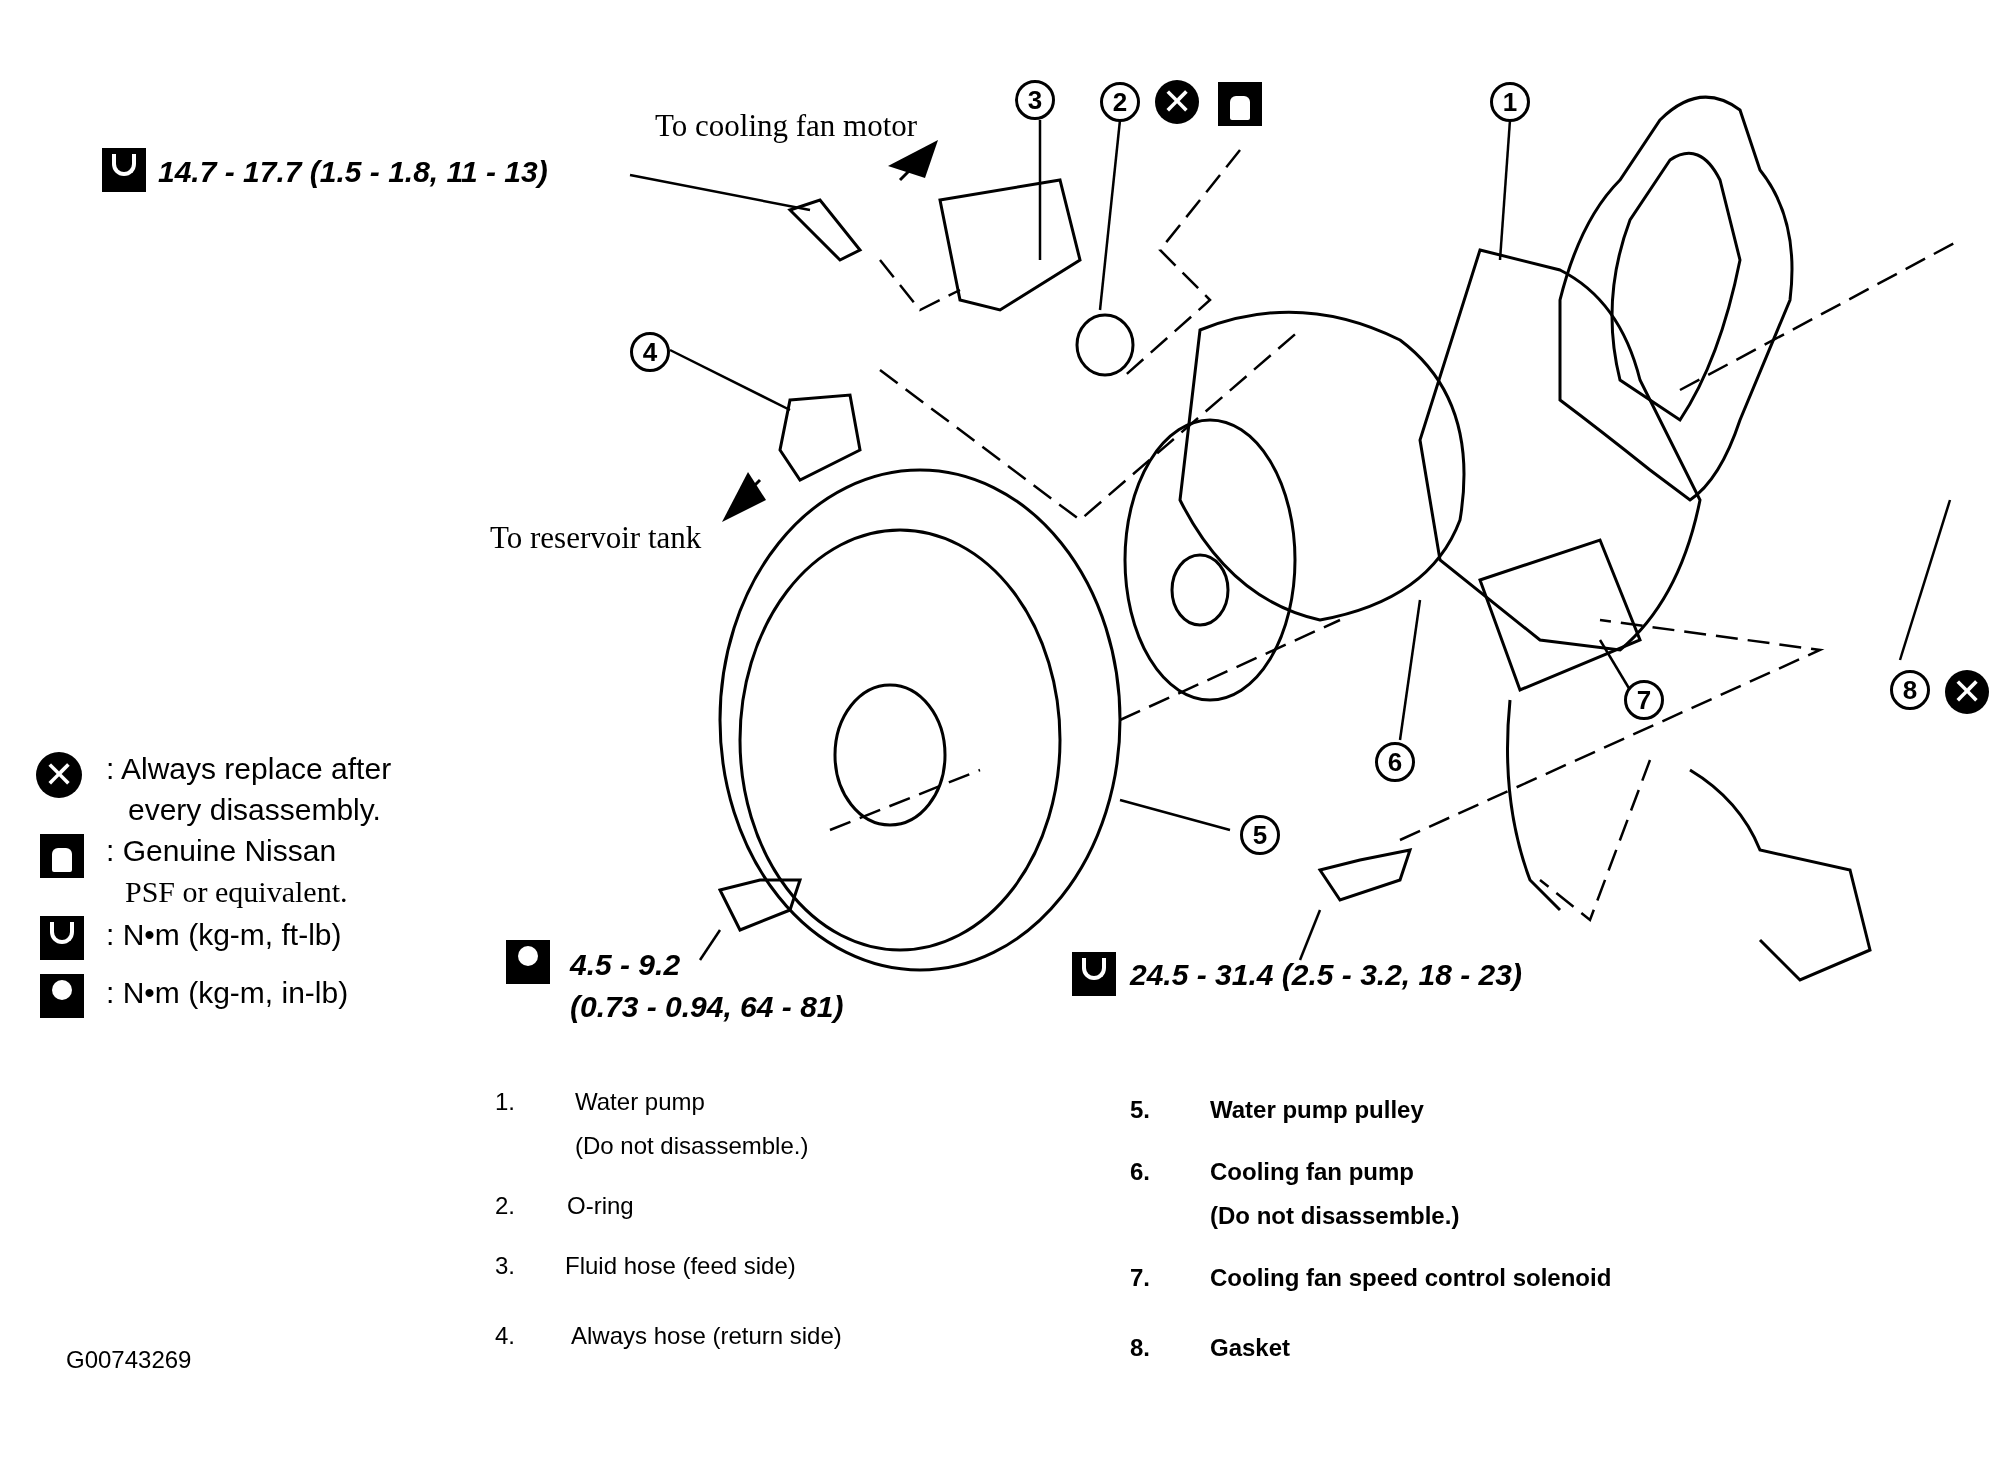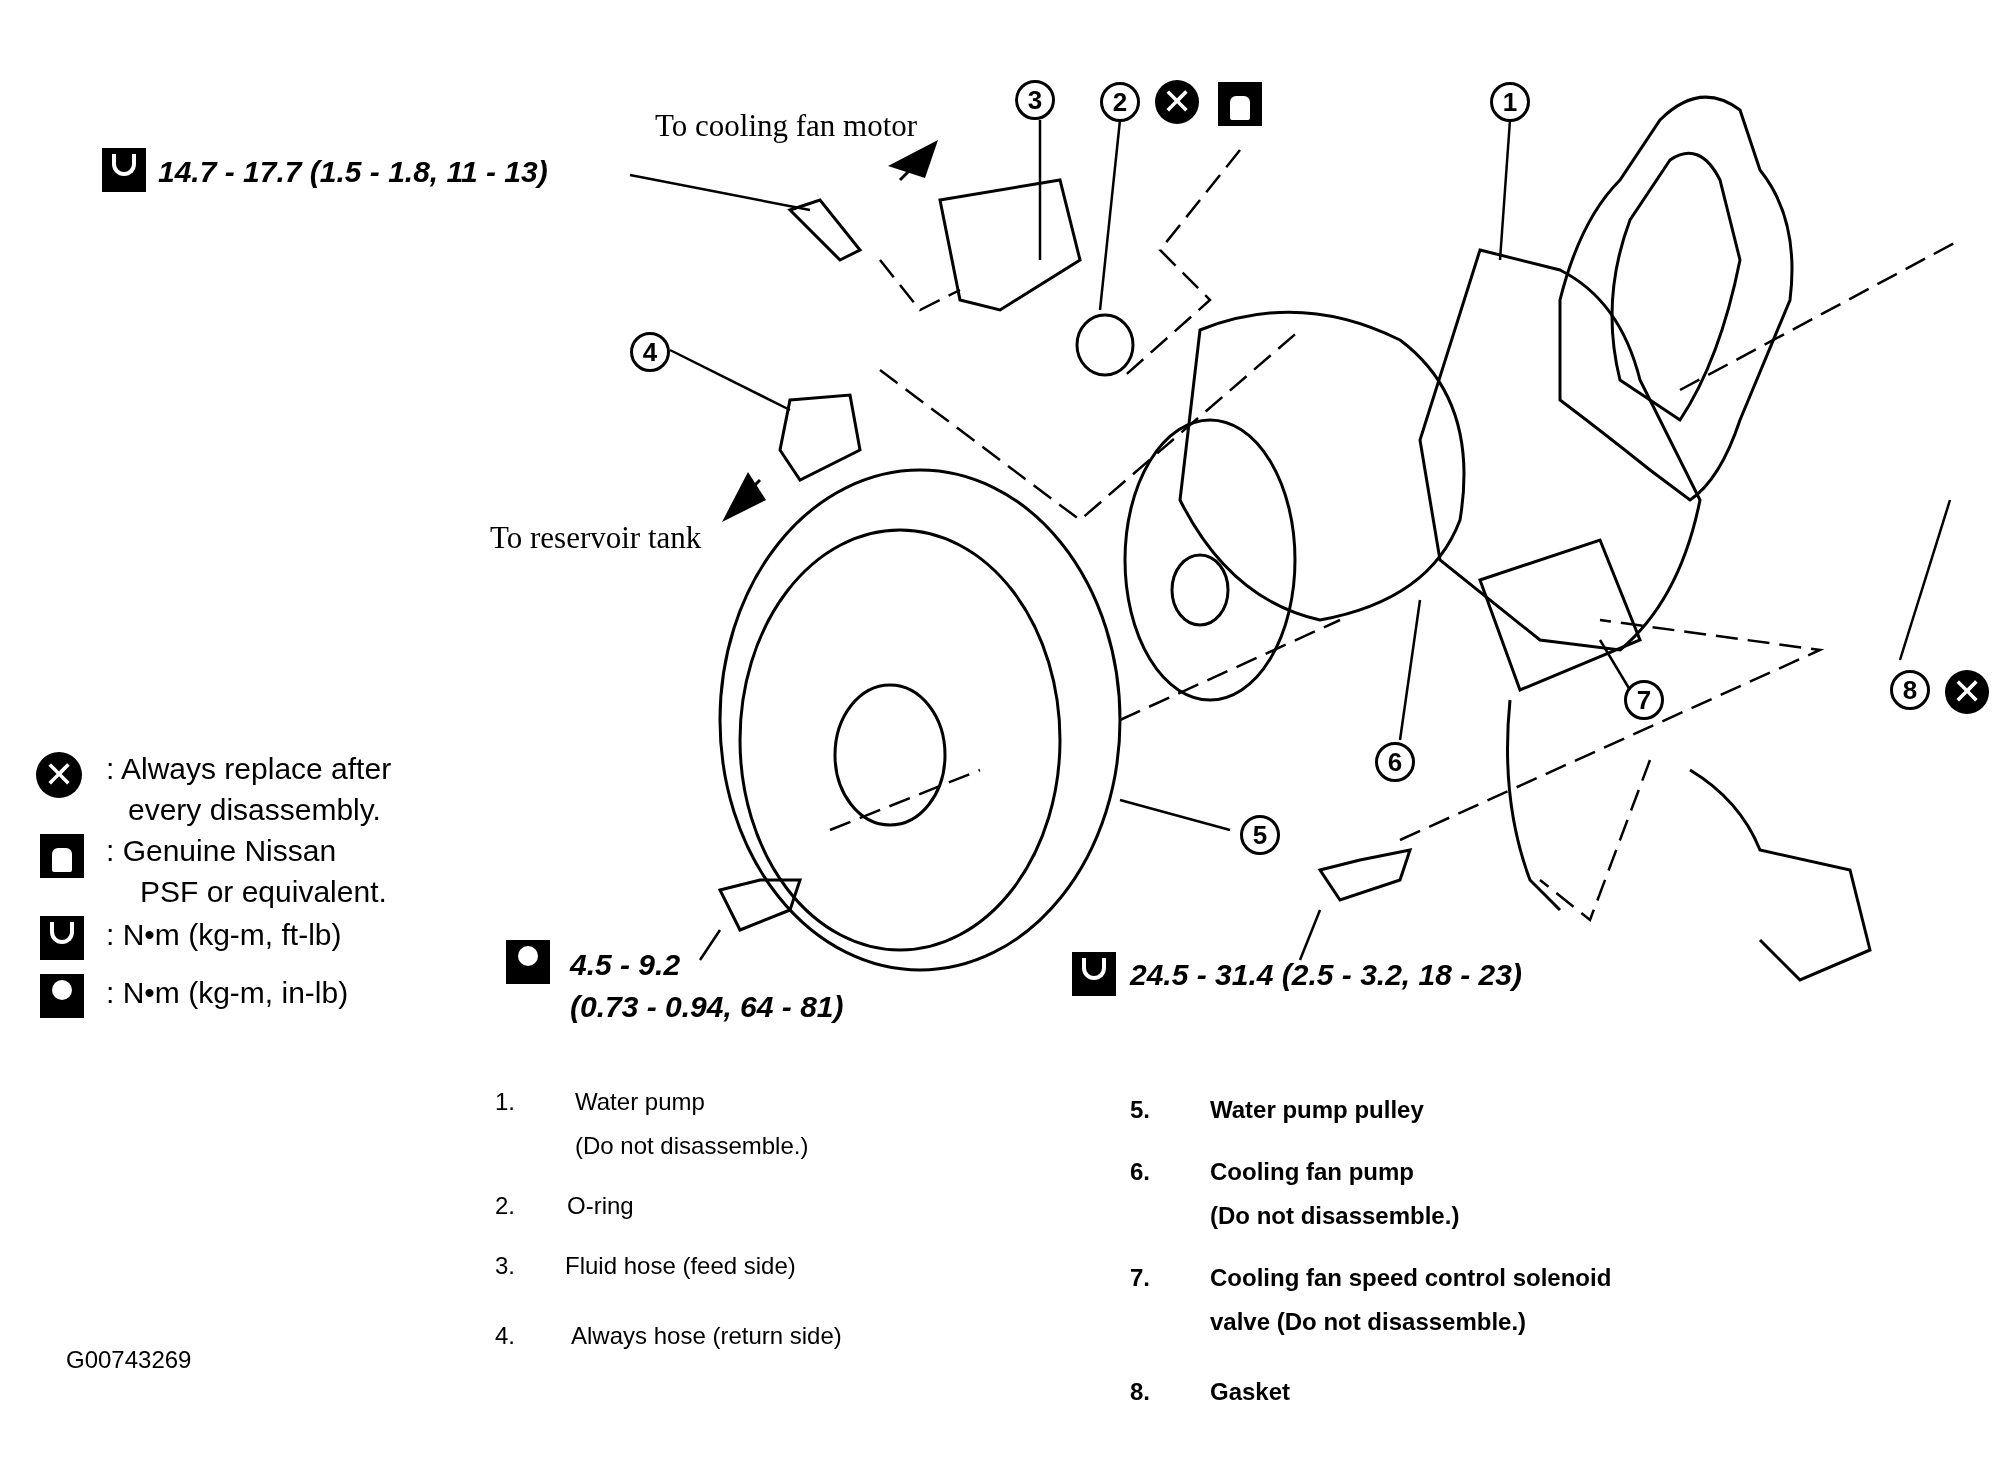--- a/index.html
+++ b/index.html
@@ -121,21 +121,21 @@
   <div style="position:relative;height:82px;">
     <div class="abs" style="left:0;top:4px;width:46px;height:46px;border-radius:50%;background:#000;color:#fff;font-size:36px;font-weight:bold;text-align:center;line-height:46px;">✕</div>
     <div class="abs legend-txt" style="left:70px;top:0;">: Always replace after</div>
     <div class="abs legend-txt" style="left:92px;top:41px;">every disassembly.</div>
   </div>
   <div style="position:relative;height:84px;">
     <div class="icon-box" style="left:4px;top:4px;">
         <div style="position:absolute;left:12px;top:14px;width:20px;height:24px;background:#fff;border-radius:6px 6px 2px 2px;"></div>
       </div>
     <div class="abs legend-txt" style="left:70px;top:0;">: Genuine Nissan</div>
-    <div class="abs legend-txt" style="left:104px;top:41px;">PSF or equivalent.</div>
+    <div class="abs legend-txt" style="left:89px;top:41px;font-family:Liberation Serif, serif;">PSF or equivalent.</div>
   </div>
   <div style="position:relative;height:56px;">
     <div class="icon-box" style="left:4px;top:2px;">
         <div style="position:absolute;left:10px;top:6px;width:24px;height:22px;border:4px solid #fff;border-top:none;border-radius:0 0 14px 14px;box-sizing:border-box;"></div>
       </div>
     <div class="abs legend-txt" style="left:70px;top:0;">: N•m (kg-m, ft-lb)</div>
   </div>
   <div style="position:relative;height:56px;">
     <div class="icon-box" style="left:4px;top:4px;">
         <div style="position:absolute;left:12px;top:6px;width:20px;height:20px;background:#fff;border-radius:50%;"></div>
@@ -150,17 +150,16 @@
   <div style="margin-top:16px;"><span class="num" style="width:72px;">2.</span><span>O-ring</span></div>
   <div style="margin-top:16px;"><span class="num" style="width:70px;">3.</span><span>Fluid hose (feed side)</span></div>
   <div style="margin-top:26px;"><span class="num" style="width:76px;">4.</span><span>Always hose (return side)</span></div>
 </div>
 
 <div class="abs list" style="left:1130px;top:1088px;font-weight:bold;">
   <div><span class="num">5.</span><span>Water pump pulley</span></div>
   <div style="margin-top:18px;"><span class="num">6.</span><span>Cooling fan pump</span></div>
   <div style="padding-left:80px;">(Do not disassemble.)</div>
   <div style="margin-top:18px;"><span class="num">7.</span><span>Cooling fan speed control solenoid</span></div>
-  <div style="padding-left:80px;">valve (Do not disassemble.)</div>
   <div style="margin-top:26px;"><span class="num">8.</span><span>Gasket</span></div>
 </div>
 
 <div class="abs" style="left:66px;top:1346px;font-size:24px;">G00743269</div>
 
 </body></html>

